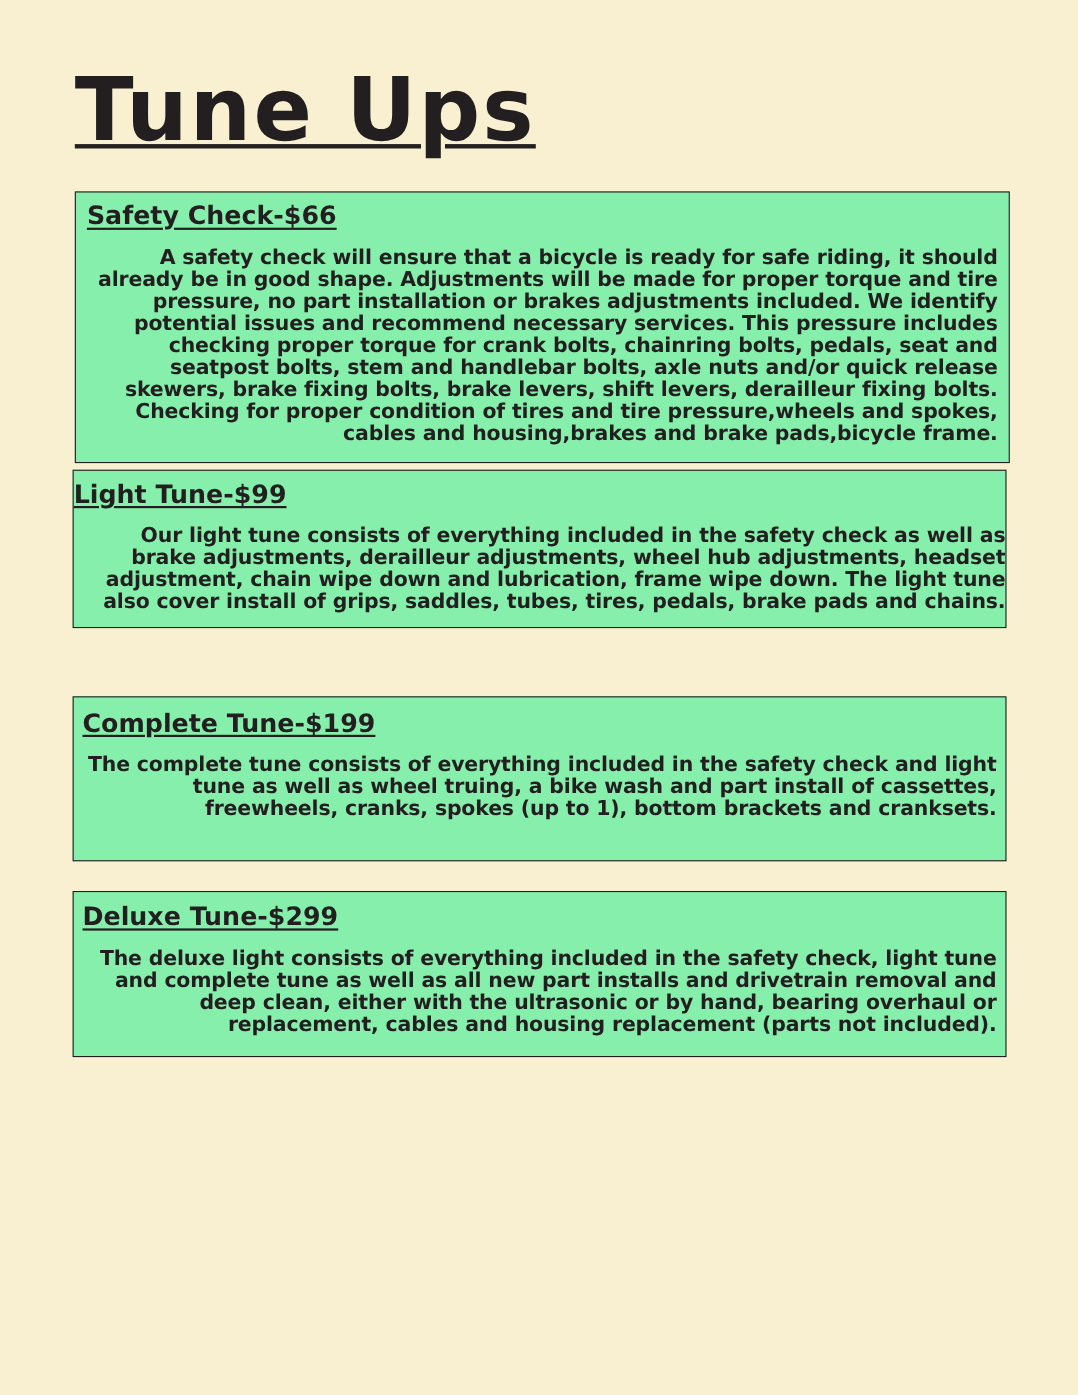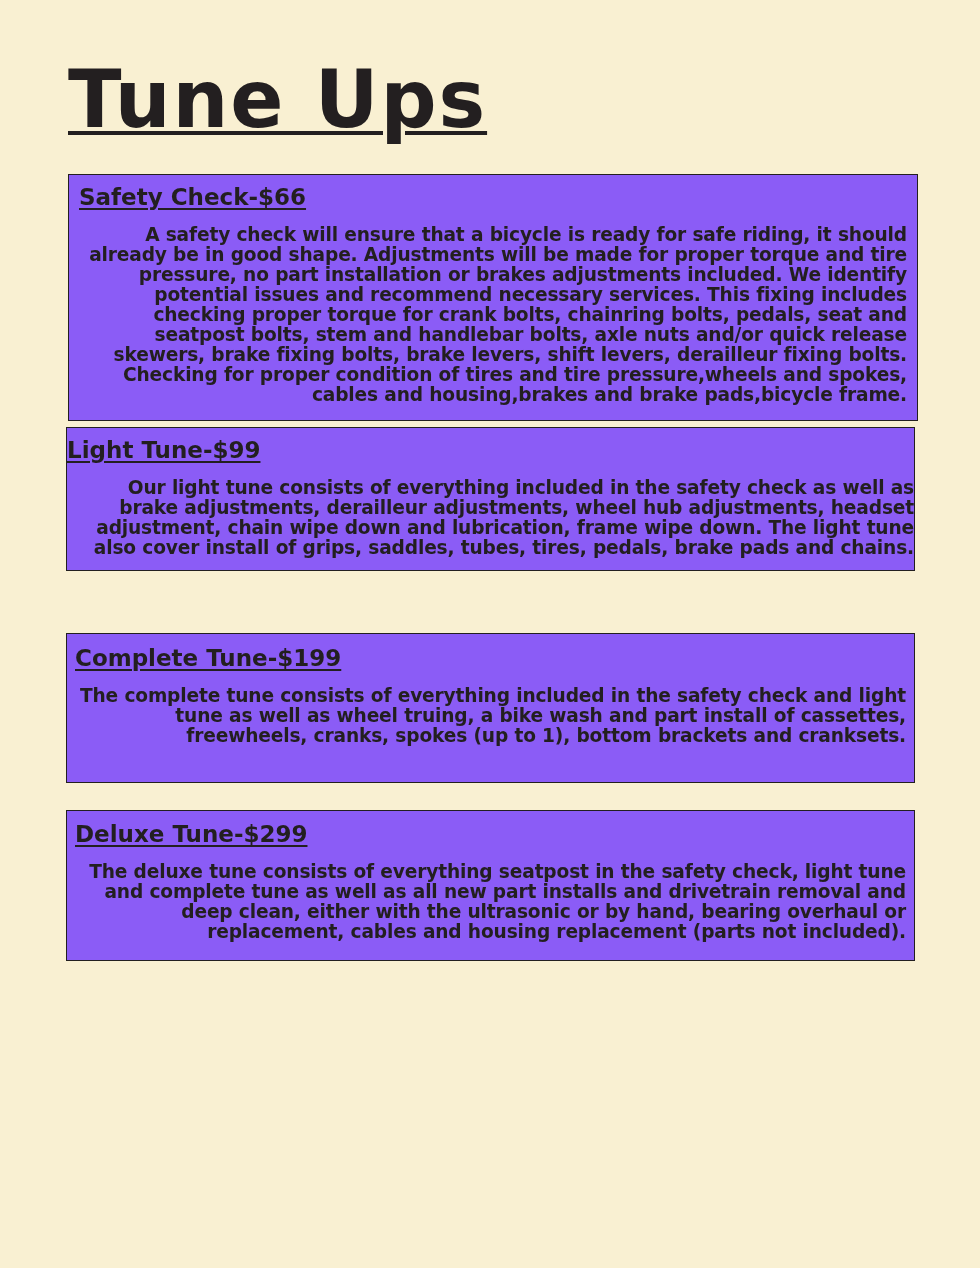--- a/index.html
+++ b/index.html
@@ -24,21 +24,21 @@
       text-decoration: underline;
       text-decoration-thickness: 4px;
       text-underline-offset: 4px;
       transform: scaleX(0.98);
       transform-origin: left;
     }
     .card {
       position: absolute;
       border: 1.5px solid #231f20;
       box-sizing: border-box;
-      background: #8b5cf6;
+      background: #86efac;
     }
     .card-title {
       margin: 0;
       font-size: 23px;
       font-weight: bold;
       text-decoration: underline;
       text-decoration-thickness: 2px;
       text-underline-offset: 3px;
       line-height: 28px;
       white-space: nowrap;
@@ -60,21 +60,21 @@
 <body>
 
 <h1 class="page-title">Tune Ups</h1>
 
 <section class="card" id="card-safety">
   <h2 class="card-title">Safety Check-$66</h2>
   <p class="card-body">
     <span class="line">A safety check will ensure that a bicycle is ready for safe riding, it should</span>
     <span class="line">already be in good shape. Adjustments will be made for proper torque and tire</span>
     <span class="line">pressure, no part installation or brakes adjustments included. We identify</span>
-    <span class="line">potential issues and recommend necessary services. This fixing includes</span>
+    <span class="line">potential issues and recommend necessary services. This pressure includes</span>
     <span class="line">checking proper torque for crank bolts, chainring bolts, pedals, seat and</span>
     <span class="line">seatpost bolts, stem and handlebar bolts, axle nuts and/or quick release</span>
     <span class="line">skewers, brake fixing bolts, brake levers, shift levers, derailleur fixing bolts.</span>
     <span class="line">Checking for proper condition of tires and tire pressure,wheels and spokes,</span>
     <span class="line">cables and housing,brakes and brake pads,bicycle frame.</span>
   </p>
 </section>
 
 <section class="card" id="card-light">
   <h2 class="card-title">Light Tune-$99</h2>
@@ -91,18 +91,18 @@
   <p class="card-body">
     <span class="line">The complete tune consists of everything included in the safety check and light</span>
     <span class="line">tune as well as wheel truing, a bike wash and part install of cassettes,</span>
     <span class="line">freewheels, cranks, spokes (up to 1), bottom brackets and cranksets.</span>
   </p>
 </section>
 
 <section class="card" id="card-deluxe">
   <h2 class="card-title">Deluxe Tune-$299</h2>
   <p class="card-body">
-    <span class="line">The deluxe tune consists of everything seatpost in the safety check, light tune</span>
+    <span class="line">The deluxe light consists of everything included in the safety check, light tune</span>
     <span class="line">and complete tune as well as all new part installs and drivetrain removal and</span>
     <span class="line">deep clean, either with the ultrasonic or by hand, bearing overhaul or</span>
     <span class="line">replacement, cables and housing replacement (parts not included).</span>
   </p>
 </section>
 
 </body></html>

